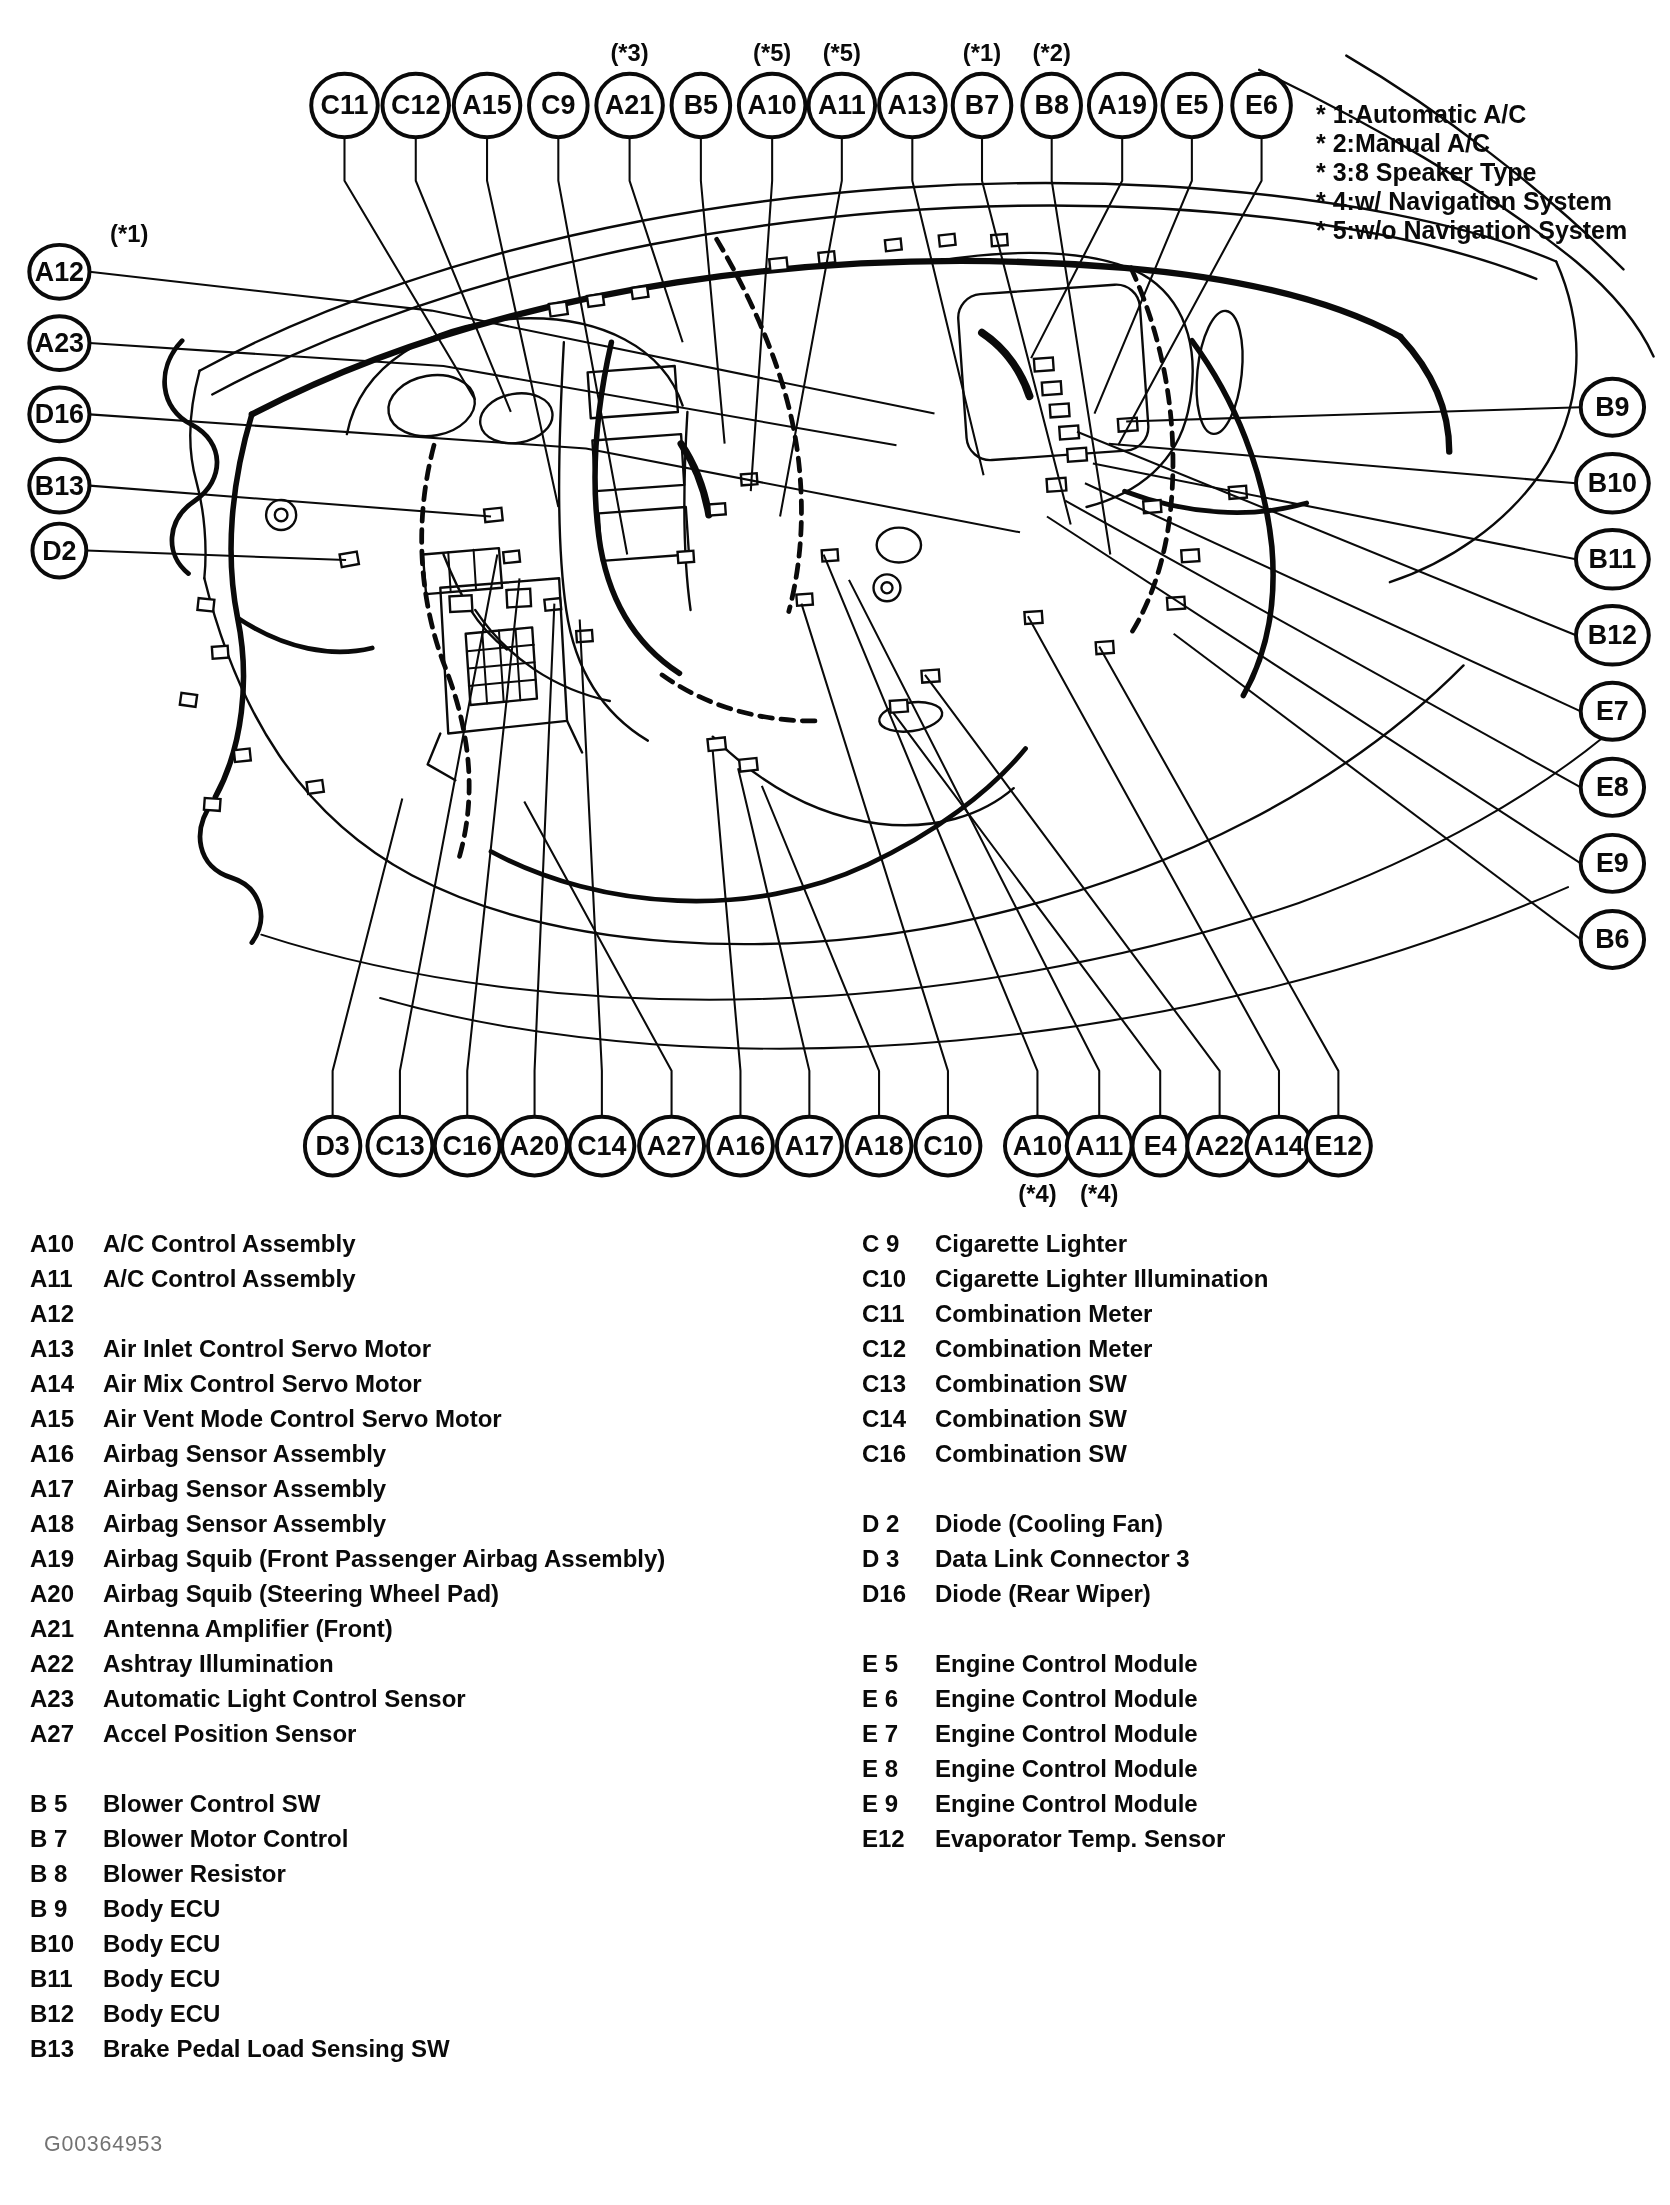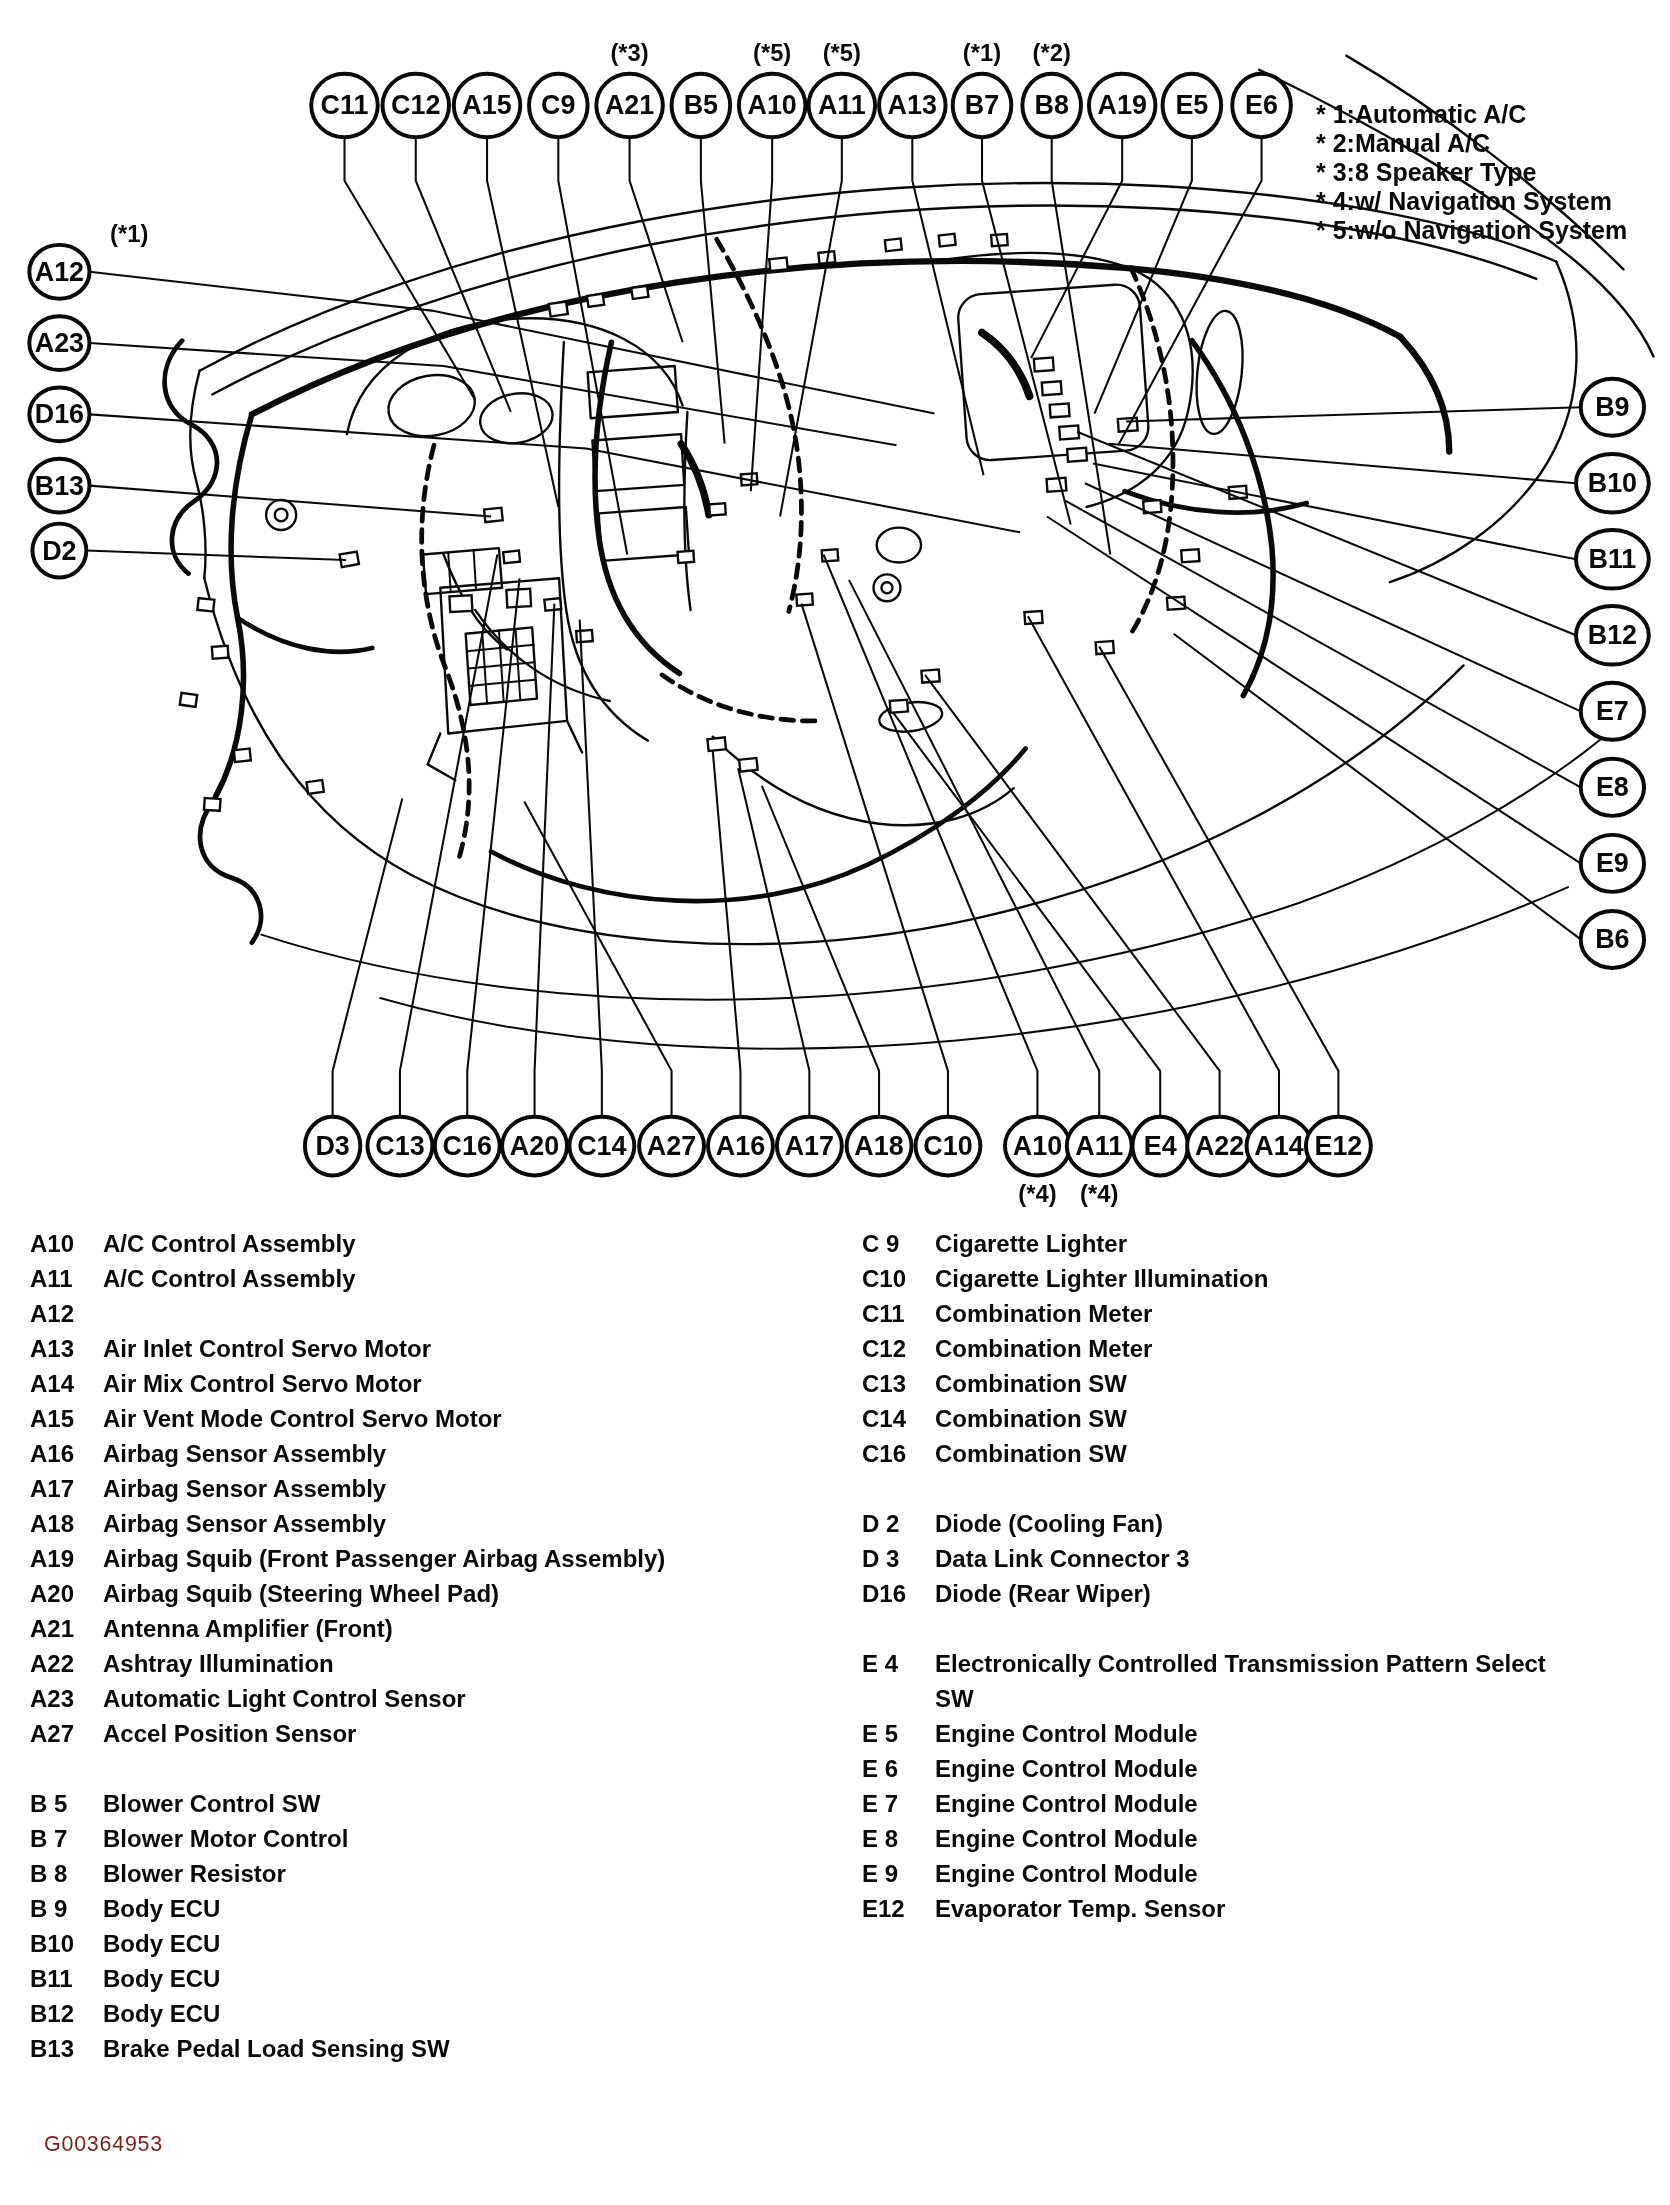--- a/index.html
+++ b/index.html
@@ -34,21 +34,21 @@
   .entry{display:flex;line-height:35px;}
   .entry .code{flex:0 0 73px;white-space:pre;}
   .entry .name{width:626px;}
   .legend-col.left .entry .name{width:697px;}
   .spacer{height:35px;}
   .figure-code{
     position:absolute;
     left:44px;top:2132px;
     font-size:21.4px;
     letter-spacing:0.8px;
-    color:#7f1d1d;
+    color:#737373;
   }
 </style>
 </head>
 <body>
 
 <div class="page">
 
   <svg id="diagram-svg" width="1671" height="1212" viewBox="0 0 2110 1530">
 
     <g id="art" fill="none" stroke="#0a0a0a" stroke-width="3" stroke-linecap="round" stroke-linejoin="round">
@@ -441,24 +441,20 @@
       <div class="entry">
         <span class="code">D 3</span>
         <span class="name">Data Link Connector 3</span>
       </div>
       <div class="entry">
         <span class="code">D16</span>
         <span class="name">Diode (Rear Wiper)</span>
       </div>
       <div class="spacer"></div>
       <div class="entry">
-        <span class="code">E 4</span>
-        <span class="name">Electronically Controlled Transmission Pattern Select SW</span>
-      </div>
-      <div class="entry">
         <span class="code">E 5</span>
         <span class="name">Engine Control Module</span>
       </div>
       <div class="entry">
         <span class="code">E 6</span>
         <span class="name">Engine Control Module</span>
       </div>
       <div class="entry">
         <span class="code">E 7</span>
         <span class="name">Engine Control Module</span>

